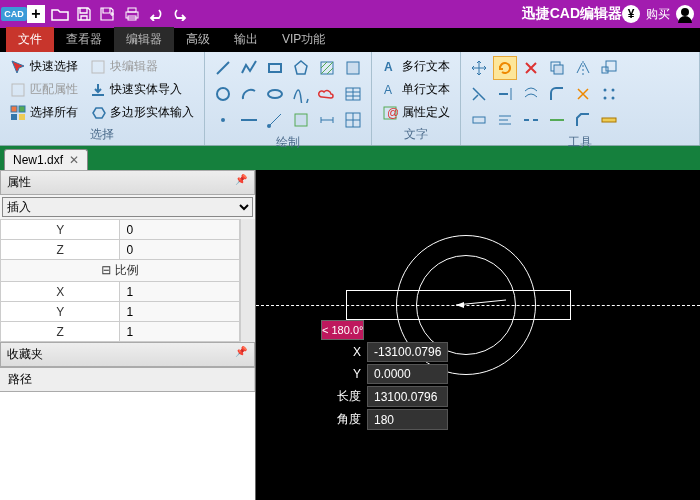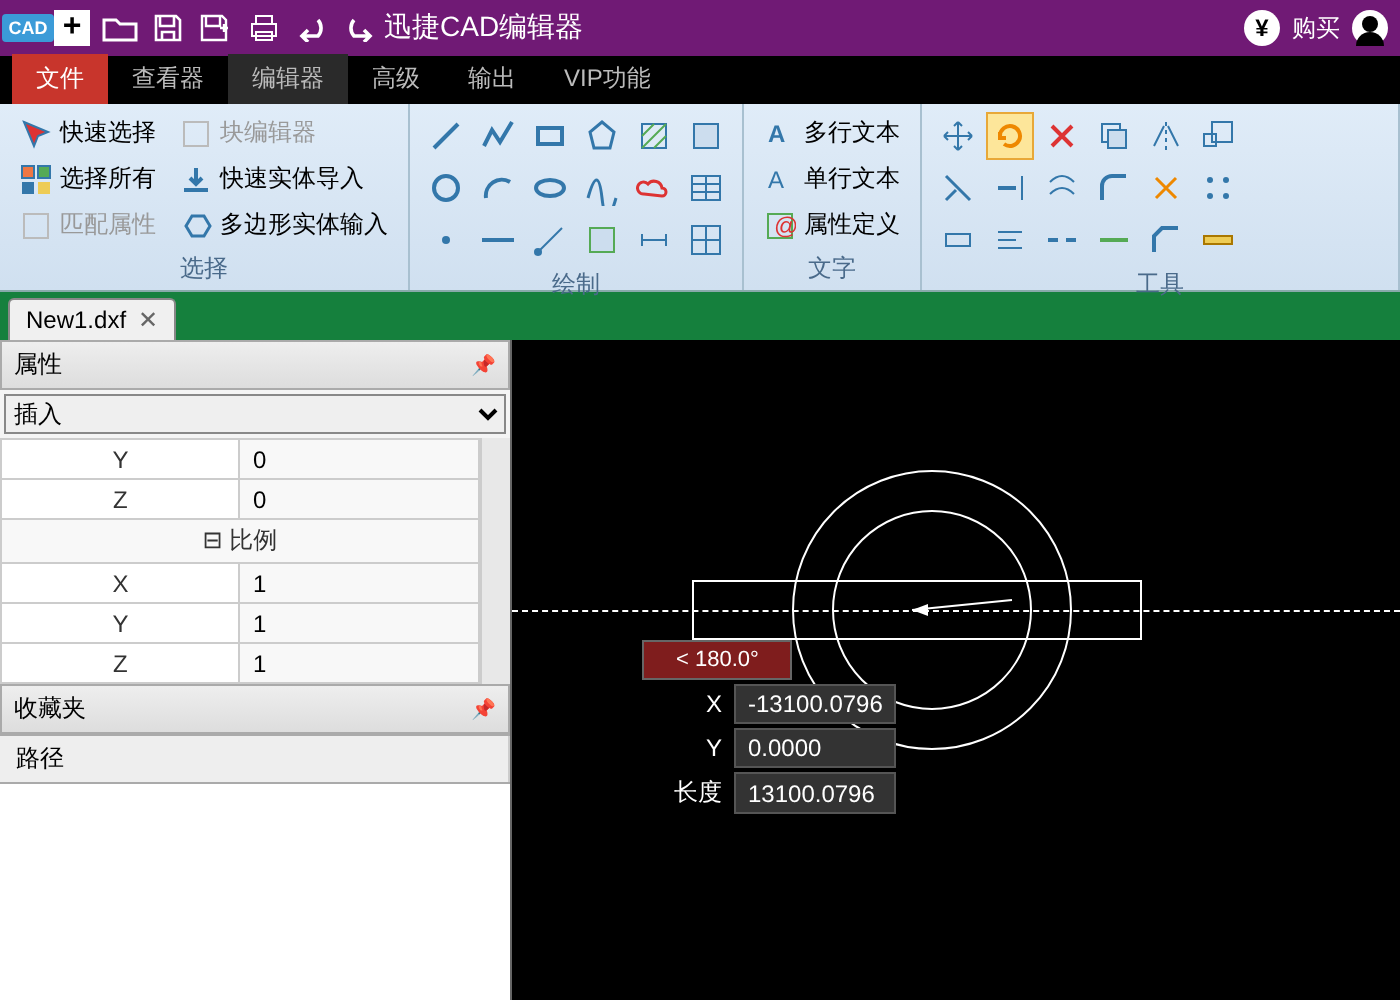--- a/index.html
+++ b/index.html
@@ -1,21 +1,21 @@
 <!DOCTYPE html>
 <html><head>
 <meta charset="utf-8">
 <style>
 *{margin:0;padding:0;box-sizing:border-box;font-family:"Microsoft YaHei",sans-serif;font-size:12px;user-select:none}
 body{background:#000;width:700px;height:500px;overflow:hidden}
-.titlebar{background:#701a75;height:28px;display:flex;align-items:center;color:#fff}
+.titlebar{background:#a21caf;height:28px;display:flex;align-items:center;color:#fff}
 .tb-icon{width:22px;height:20px;margin:0 1px;display:flex;align-items:center;justify-content:center;cursor:pointer}
 .cad-logo{background:#3b9bd8;color:#fff;font-size:9px;font-weight:bold;padding:2px 3px;border-radius:2px;margin-left:4px}
 .plus-box{background:#fff;color:#000;width:18px;height:18px;display:flex;align-items:center;justify-content:center;font-weight:bold;font-size:16px}
-.title{flex:1;text-align:left;color:#fff;font-size:14px;font-weight:normal}
+.title{flex:1;text-align:right;color:#fff;font-size:14px;font-weight:bold}
 .tb-right{display:flex;align-items:center;margin-right:6px;gap:6px}
 .coin{background:#fff;color:#000;width:18px;height:18px;border-radius:50%;display:flex;align-items:center;justify-content:center;font-weight:bold}
 .user-ico{width:18px;height:18px;background:#fff;border-radius:50%;position:relative}
 .user-ico::before{content:"";position:absolute;width:8px;height:8px;background:#000;border-radius:50%;top:3px;left:5px}
 .user-ico::after{content:"";position:absolute;width:14px;height:7px;background:#000;border-radius:7px 7px 0 0;bottom:0;left:2px}
 .tabs{background:#000;height:24px;display:flex;align-items:flex-end;padding-left:6px}
 .tab{color:#bbb;padding:4px 12px;cursor:pointer;font-size:12px}
 .tab.active{background:#c8352c;color:#fff}
 .ribbon{background:linear-gradient(#e0ecf8,#d0e0f0);height:94px;display:flex;border-bottom:1px solid #8aa}
 .rgroup{border-right:1px solid #a8c0d0;padding:4px 6px 2px;display:flex;flex-direction:column}
@@ -25,41 +25,41 @@
 .ritem{display:flex;align-items:center;gap:4px;padding:2px 4px;cursor:pointer;white-space:nowrap}
 .ritem.disabled{color:#999}
 .ico{width:16px;height:16px;display:inline-block}
 .grid-icons{display:grid;grid-template-columns:repeat(6,24px);grid-auto-rows:24px;gap:2px}
 .gi{width:24px;height:24px;display:flex;align-items:center;justify-content:center;cursor:pointer}
 .filetab-bar{background:#15803d;height:24px;display:flex;align-items:flex-end;padding-left:4px}
 .filetab{background:#f0f0f0;color:#000;padding:3px 8px;border:1px solid #888;border-bottom:none;border-radius:3px 3px 0 0;display:flex;align-items:center;gap:6px;cursor:pointer}
 .filetab .x{color:#666;cursor:pointer}
 .workspace{display:flex;height:330px}
 .left-panel{width:256px;background:#f4f4f4;display:flex;flex-direction:column;border-right:1px solid #666}
-.panel-hdr{background:linear-gradient(#eee,#ddd);border:1px solid #aaa;padding:3px 6px;display:flex;justify-content:space-between;align-items:center}
+.panel-hdr{background:linear-gradient(#eee,#ddd);border:1px solid #aaa;padding:3px 6px;display:flex;justify-content:space-between;}
 .pin{font-size:10px}
 .combo{display:flex;margin:2px}
 .combo select{flex:1;height:20px;border:1px solid #888}
 .proptable{border-collapse:collapse;width:100%;background:#fff}
 .proptable td{border:1px solid #ccc;padding:2px 6px;height:20px}
 .proptable td:first-child{width:50%;text-align:center;color:#333}
 .proptable td:last-child{background:#f8f8f8}
 .tree-row{background:#eee;padding:2px 4px}
 .scrollbar{width:16px;background:#e8e8e8;border-left:1px solid #ccc}
 .prop-area{display:flex;max-height:130px;overflow:hidden}
 .fav-hdr{display:flex;background:#eee;border-top:1px solid #aaa;border-bottom:1px solid #aaa}
 .fav-hdr div{flex:1;padding:3px 8px;border-right:1px solid #ccc}
 .fav-body{flex:1;background:#fff}
 .canvas{flex:1;background:#000;position:relative}
 .dashed-line{position:absolute;top:135px;left:0;right:0;border-top:1px dashed #fff}
 .ring{position:absolute;border:1px solid #fff;border-radius:50%}
 .ring.outer{width:140px;height:140px;top:65px;left:140px}
 .ring.inner{width:100px;height:100px;top:85px;left:160px}
 .sel-rect{position:absolute;border:1px solid #fff;top:120px;left:90px;width:225px;height:30px}
-.angle-tip{position:absolute;top:150px;left:65px;background:#7f1d1d;color:#fff;padding:3px 16px;font-size:11px;border:1px solid #666}
+.angle-tip{position:absolute;top:150px;left:65px;background:#be185d;color:#fff;padding:3px 0;font-size:11px;border:1px solid #666}
 .info-box{position:absolute;top:170px;left:75px;color:#fff}
 .info-box table td{padding:2px 4px;text-align:right}
 .info-box table td:last-child{background:#333;border:1px solid #555;min-width:80px;text-align:left;padding:2px 6px}
 </style>
 </head>
 <body>
 
 <div class="titlebar">
   <div class="tb-icon">
       <span class="cad-logo">CAD</span>
@@ -120,34 +120,34 @@
 <div class="ribbon">
   <div class="rgroup">
     <div class="rgroup-body">
       <div class="rcol">
         <div class="ritem">
             <svg class="ico">
               <path d="M2 2l12 5-5 2-2 5z" fill="#d33" stroke="#37a"></path>
             </svg>
             <span>快速选择</span>
           </div>
+        <div class="ritem disabled">
+            <svg class="ico">
+              <rect x="2" y="2" width="12" height="12" fill="none" stroke="#bbb"></rect>
+            </svg>
+            <span>匹配属性</span>
+          </div>
         <div class="ritem">
             <svg class="ico">
               <rect x="1" y="1" width="6" height="6" fill="#e74" stroke="#37a"></rect>
               <rect x="9" y="1" width="6" height="6" fill="#5a5" stroke="#37a"></rect>
               <rect x="1" y="9" width="6" height="6" fill="#37a"></rect>
               <rect x="9" y="9" width="6" height="6" fill="#ec5"></rect>
             </svg>
             <span>选择所有</span>
-          </div>
-        <div class="ritem disabled">
-            <svg class="ico">
-              <rect x="2" y="2" width="12" height="12" fill="none" stroke="#bbb"></rect>
-            </svg>
-            <span>匹配属性</span>
           </div>
       </div>
       <div class="rcol">
         <div class="ritem disabled">
             <svg class="ico">
               <rect x="2" y="2" width="12" height="12" fill="none" stroke="#bbb"></rect>
             </svg>
             <span>块编辑器</span>
           </div>
         <div class="ritem">
@@ -486,17 +486,21 @@
               <td>-13100.0796</td>
             </tr>
         <tr>
               <td>Y</td>
               <td>0.0000</td>
             </tr>
         <tr>
               <td>长度</td>
               <td>13100.0796</td>
             </tr>
+        <tr>
+              <td>角度</td>
+              <td>180</td>
+            </tr>
       </tbody>
         </table>
     </div>
   </div>
 </div>
 
 </body></html>

